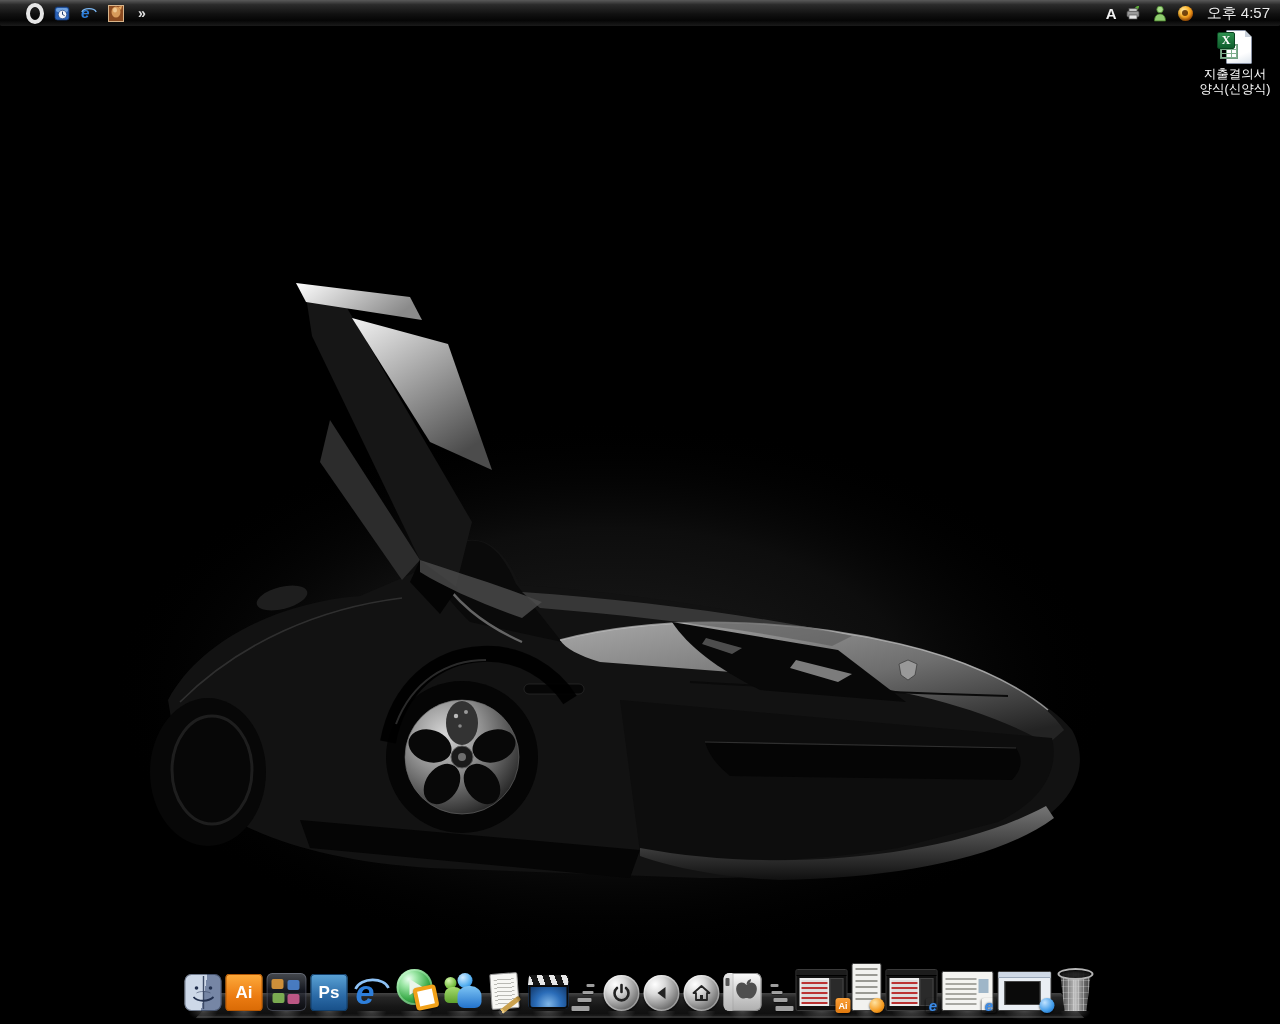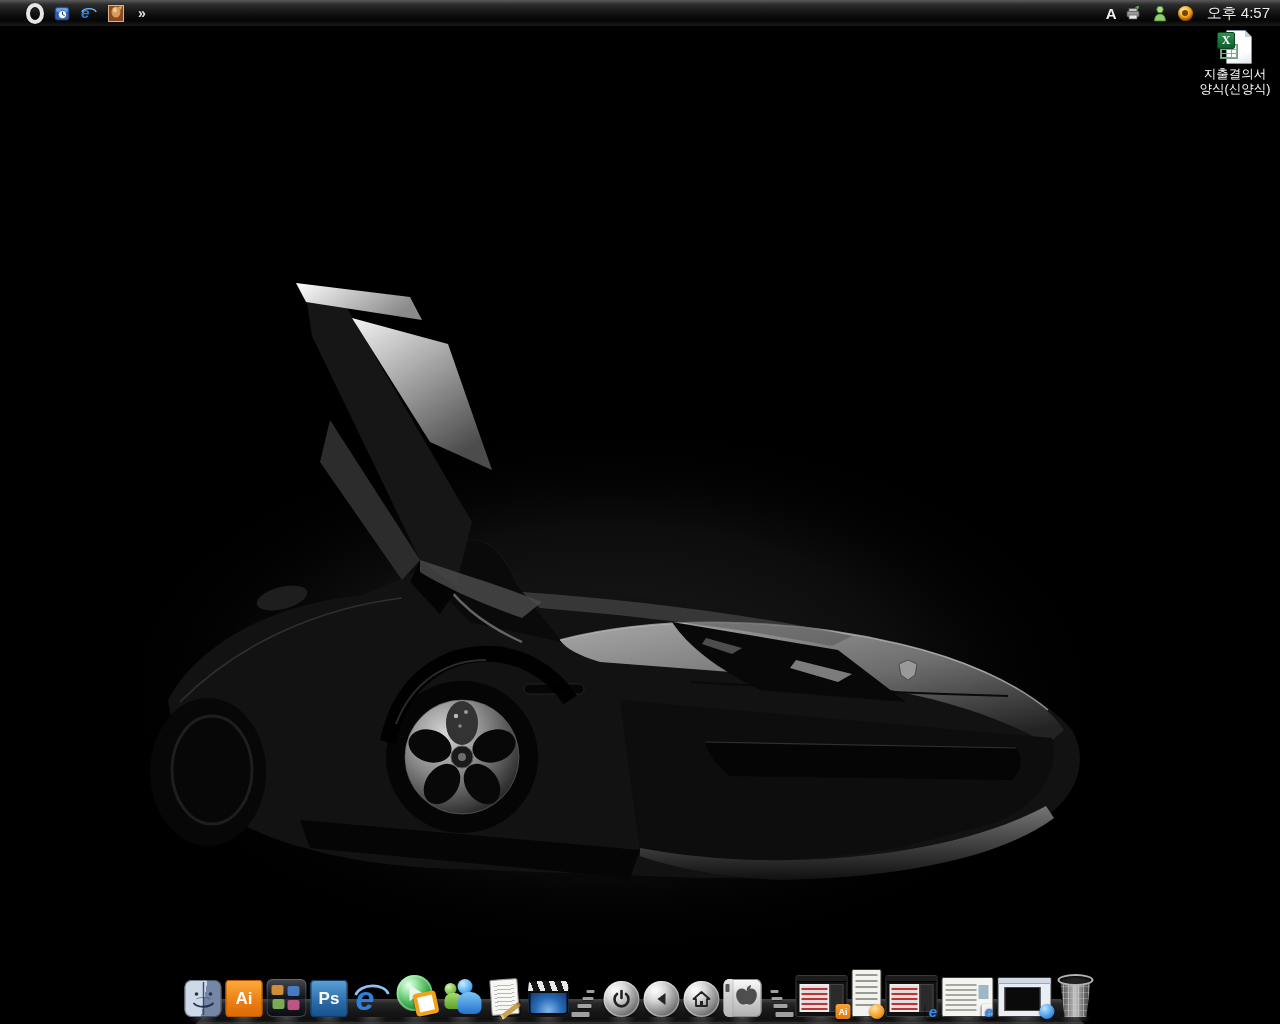--- a/index.html
+++ b/index.html
@@ -43,21 +43,21 @@
      repeating-linear-gradient(90deg,#7fae8d 0 1px,transparent 1px 5px);
     border:1px solid #6f9e7f;}
   .xl-x{position:absolute;left:0;top:2px;width:16px;height:15px;background:linear-gradient(180deg,#2f9150,#0e5e2c);
     border:1px solid #0a4420;border-radius:2px;color:#fff;font-weight:bold;font-size:12px;line-height:15px;font-family:"Liberation Serif",serif;}
   .shortcut .lbl{margin-top:3px;color:#fff;font-size:12.5px;line-height:15px;text-shadow:1px 1px 2px #000,0 0 3px #000;}
 
   
   .wall{position:absolute;inset:0;}
 
   
-  .dock{position:absolute;left:50%;bottom:0;transform:translateX(-50%);width:900px;height:60px;}
+  .dock{position:absolute;left:50%;bottom:6px;transform:translateX(-50%);width:900px;height:60px;}
   .shelf{position:absolute;left:6px;right:6px;bottom:0;height:25px;
     clip-path:polygon(2.6% 0,97.4% 0,100% 100%,0 100%);
     background:linear-gradient(180deg,#454545 0%,#262626 18%,#161616 55%,#101010 82%,#232323 100%);
   }
   .shelf::after{content:"";position:absolute;left:0;right:0;bottom:0;height:2px;background:#2e2e2e;}
   .dock-items{position:absolute;left:50%;bottom:7px;transform:translateX(-50%);
     display:flex;align-items:flex-end;gap:4px;}
   .dk{position:relative;flex:0 0 auto;}
   .dk::after{content:"";position:absolute;top:100%;left:12%;width:76%;height:9px;
     background:radial-gradient(ellipse at 50% 0%,rgba(255,255,255,.22),rgba(255,255,255,0) 72%);}

